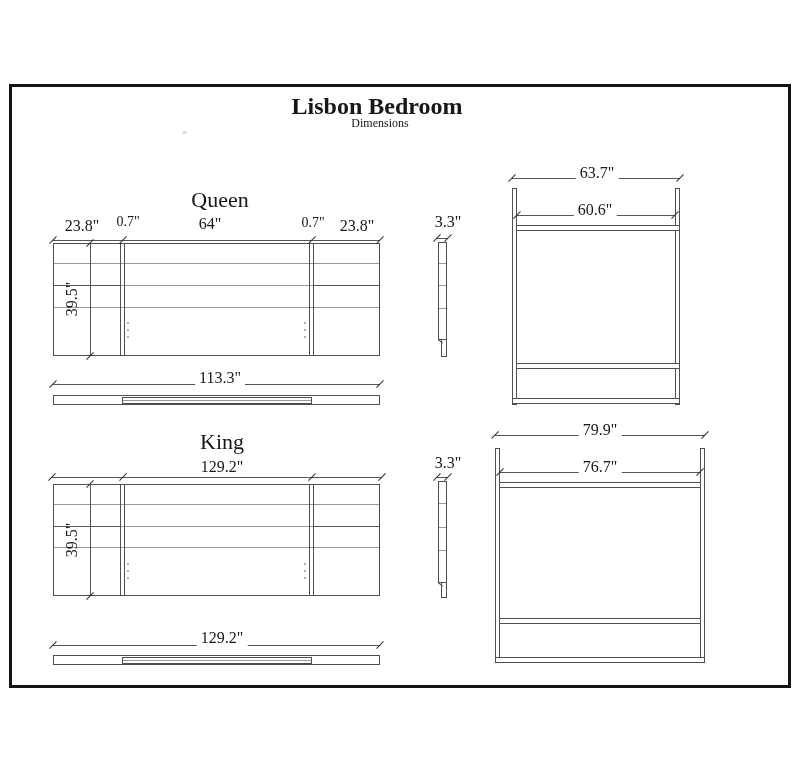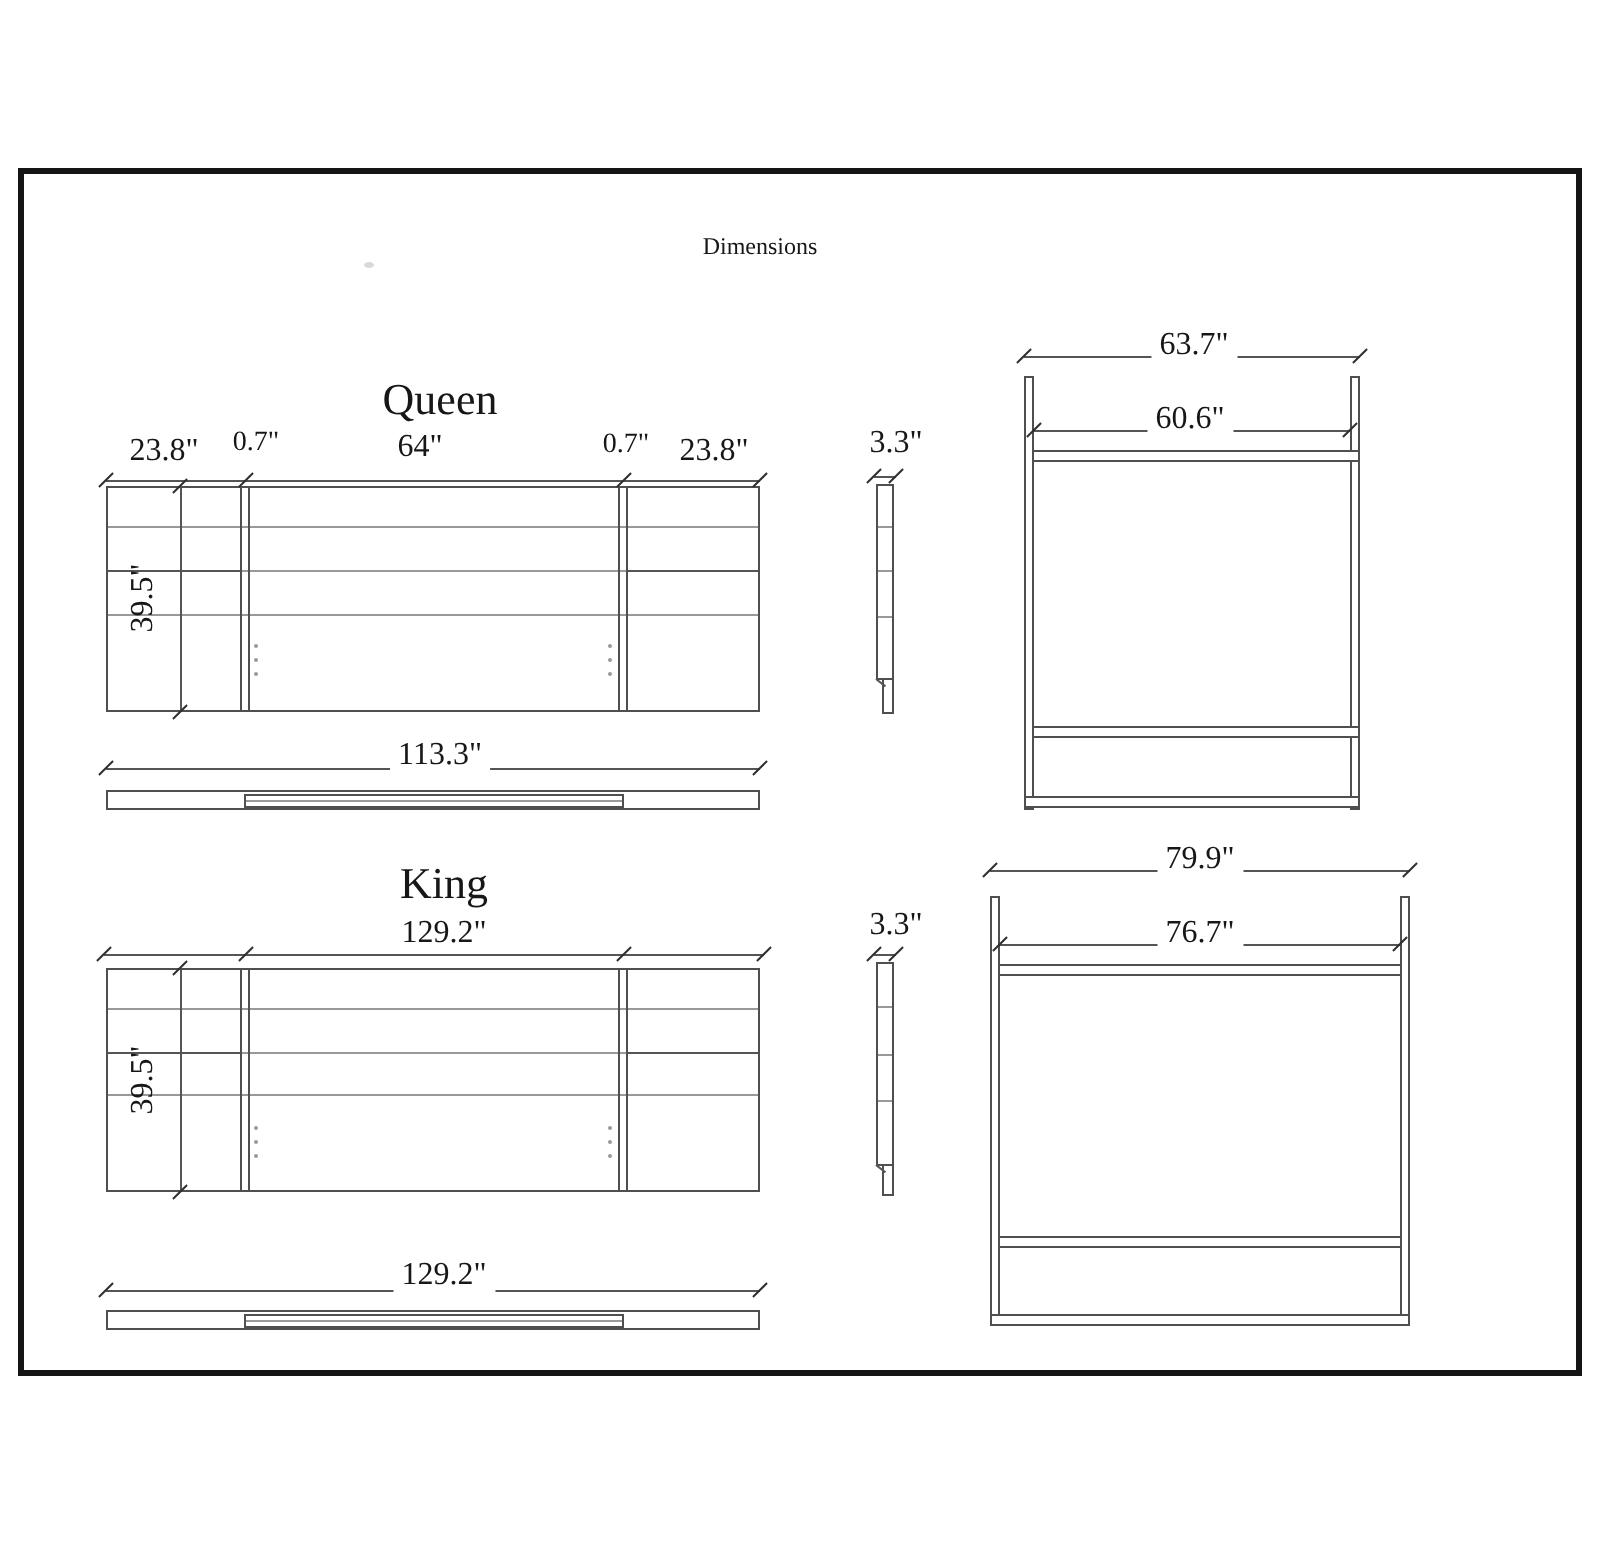--- a/index.html
+++ b/index.html
@@ -27,20 +27,21 @@
   .main-title{position:absolute;transform:translate(-50%,-50%);font-size:24px;font-weight:bold;white-space:nowrap;z-index:6;line-height:1;}
   .sub-title{position:absolute;transform:translate(-50%,-50%);font-size:12px;white-space:nowrap;z-index:6;line-height:1;}
 </style>
 </head>
 <body>
 
 <div class="page">
 
   <div class="frame-border" style="left:9px;top:84px;width:782px;height:604px;"></div>
 
+  <div class="main-title" style="left:377px;top:106px;">Lisbon Bedroom</div>
   <div class="sub-title" style="left:380px;top:123px;">Dimensions</div>
   <div class="smudge" style="left:182px;top:131px;"></div>
 
   <div class="section-title" style="left:220px;top:200px;">Queen</div>
 
   <div class="dim nobg" style="left:82px;top:226px;">23.8"</div>
   <div class="dim sm nobg" style="left:128px;top:222px;">0.7"</div>
   <div class="dim nobg" style="left:210px;top:224px;">64"</div>
   <div class="dim sm nobg" style="left:313px;top:223px;">0.7"</div>
   <div class="dim nobg" style="left:357px;top:226px;">23.8"</div>

